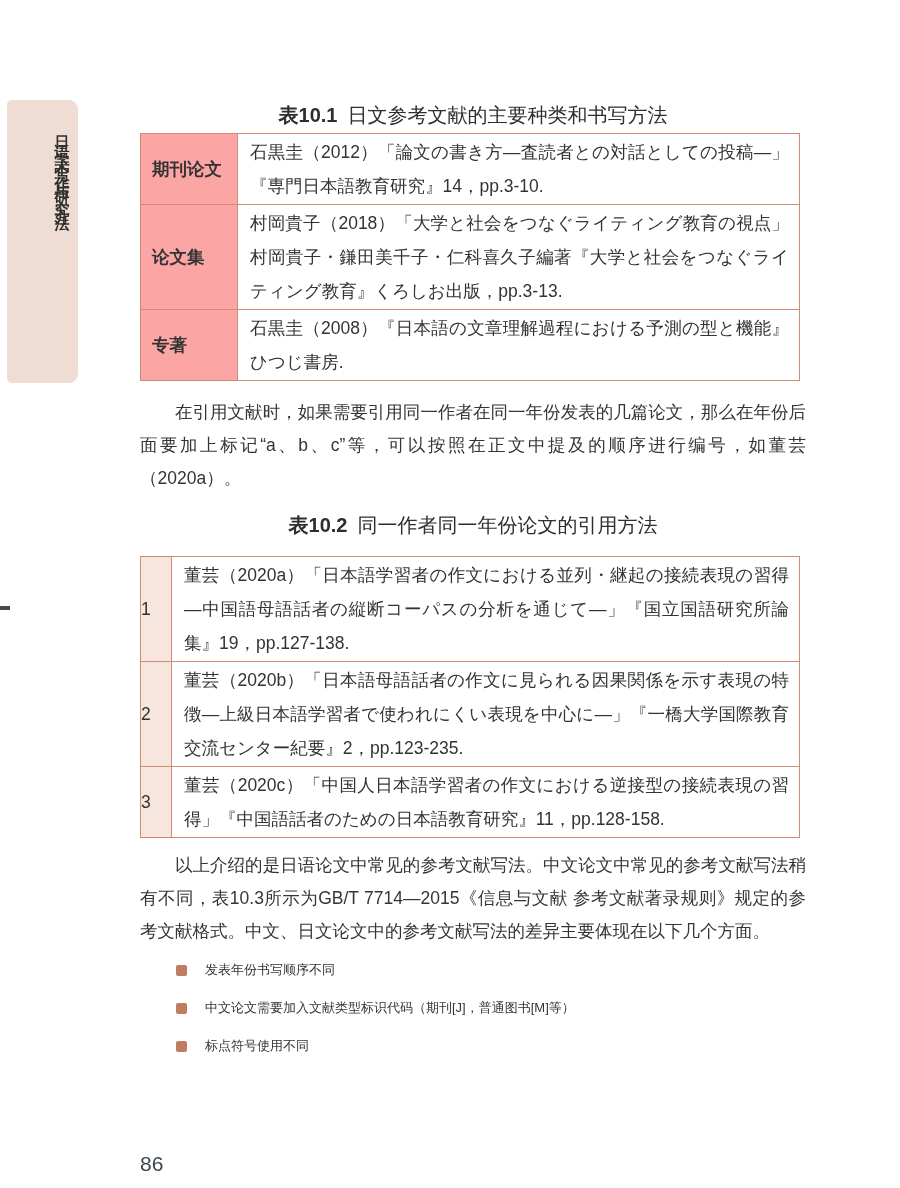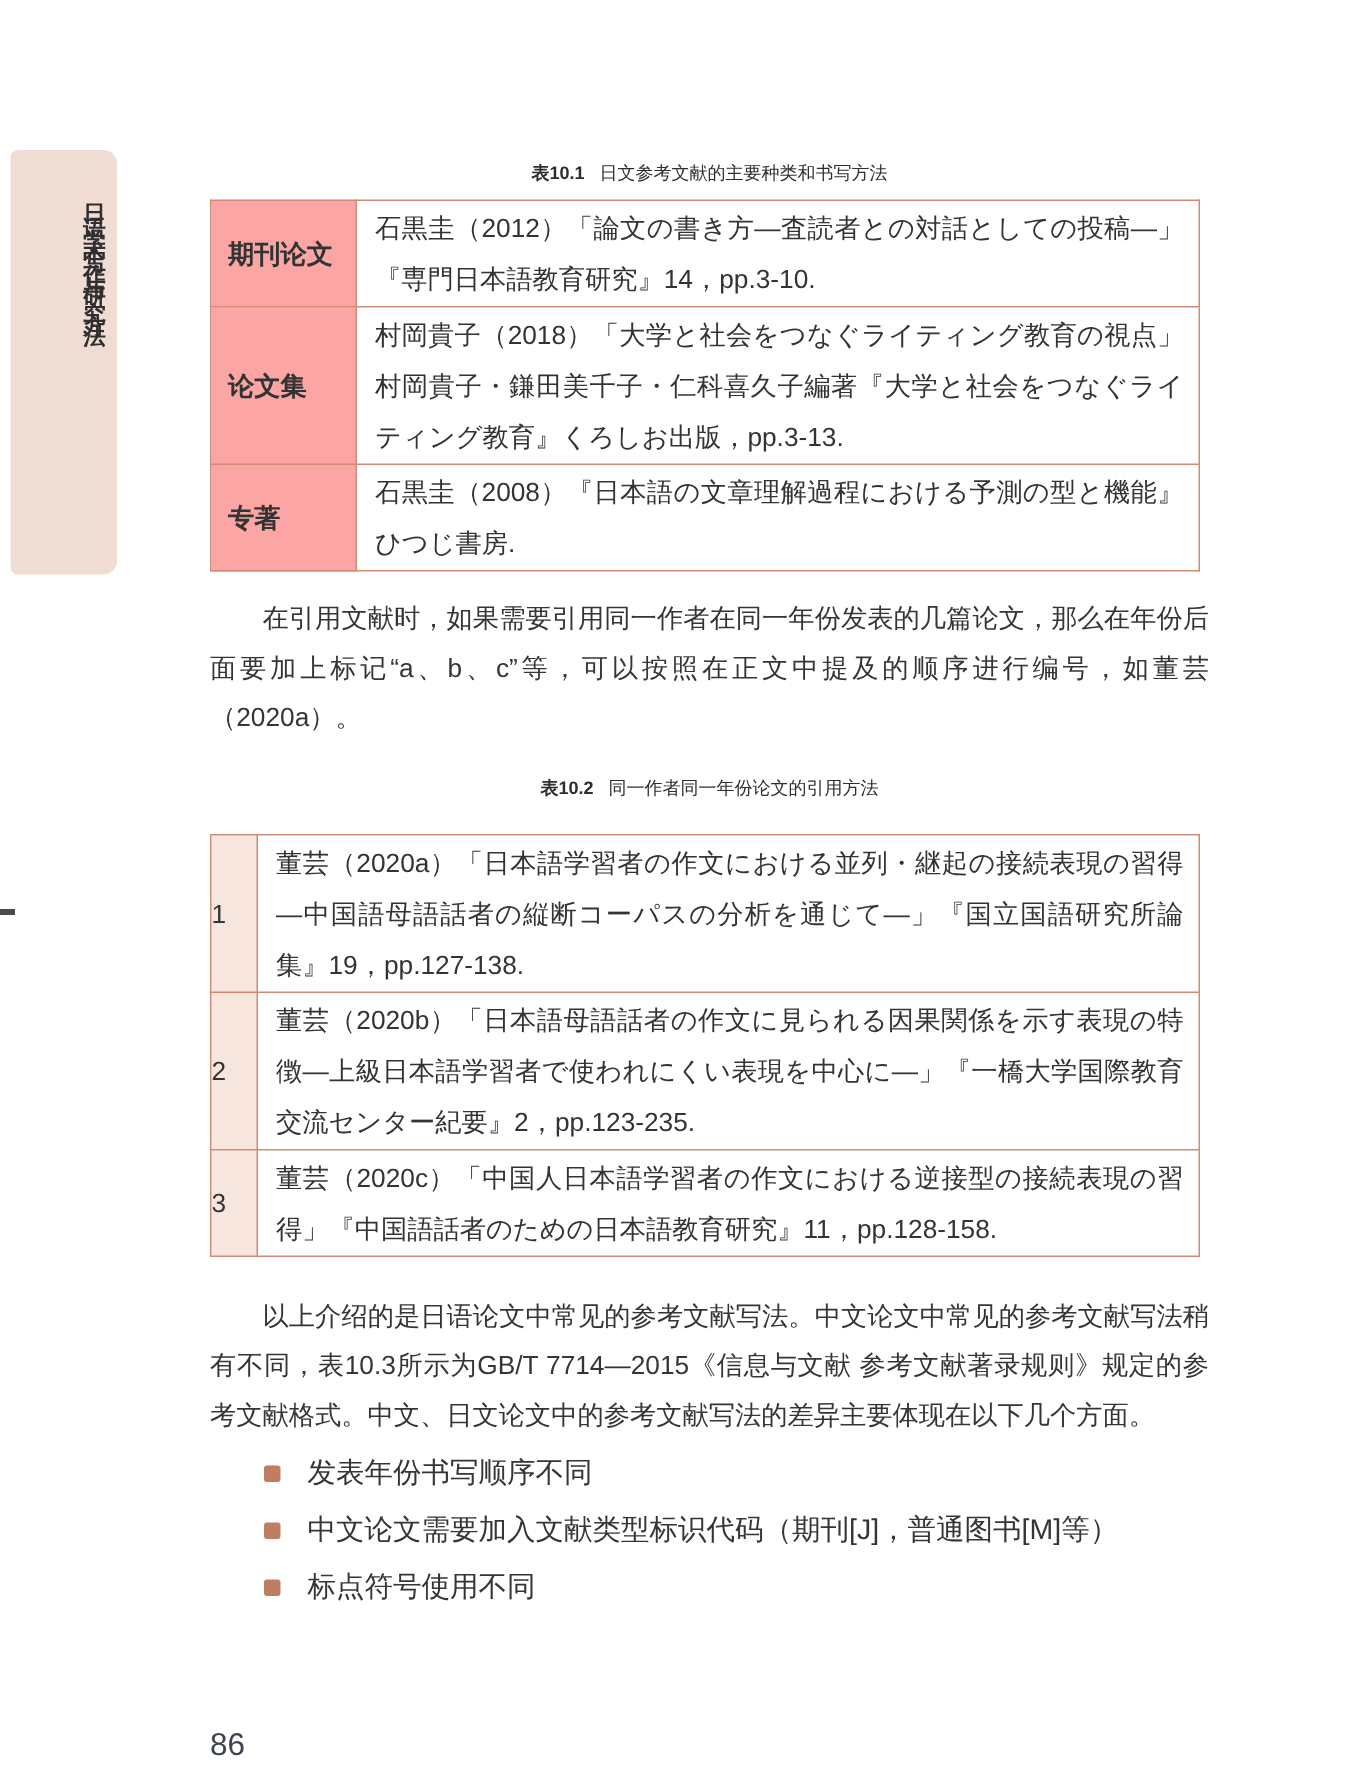--- a/index.html
+++ b/index.html
@@ -40,21 +40,21 @@
 
   
   .content {
     position: absolute;
     left: 140px; top: 104px;
     width: 666px;
   }
 
   .table-caption {
     text-align: center;
-    font-size: 12px;
+    font-size: 20px;
     color: #2e2e2e;
     line-height: 22px;
     margin-bottom: 7px;
   }
   .table-caption .cap-num { font-weight: bold; margin-right: 10px; }
 
   table.ref-table {
     width: 660px;
     border-collapse: collapse;
     table-layout: fixed;
@@ -83,31 +83,31 @@
   }
 
   .para {
     font-size: 17.5px;
     line-height: 33px;
     text-align: justify;
     text-indent: 2em;
     color: #353535;
   }
   #para-1 { margin-top: 15px; width: 666px; }
-  #para-2 { margin-top: 23px; width: 666px; }
+  #para-2 { margin-top: 11px; width: 666px; }
 
   #caption-2 { margin-top: 19px; margin-bottom: 20px; }
 
   .bullet-list { margin-top: 3px; }
   .bullet-item {
     display: flex;
     align-items: center;
     height: 38px;
     padding-left: 36px;
-    font-size: 19px;
+    font-size: 13px;
     color: #353535;
   }
   .bullet-square {
     width: 11px; height: 11px;
     border-radius: 2px;
     background: #bf7d62;
     margin-right: 18px;
     flex: 0 0 auto;
   }
 

